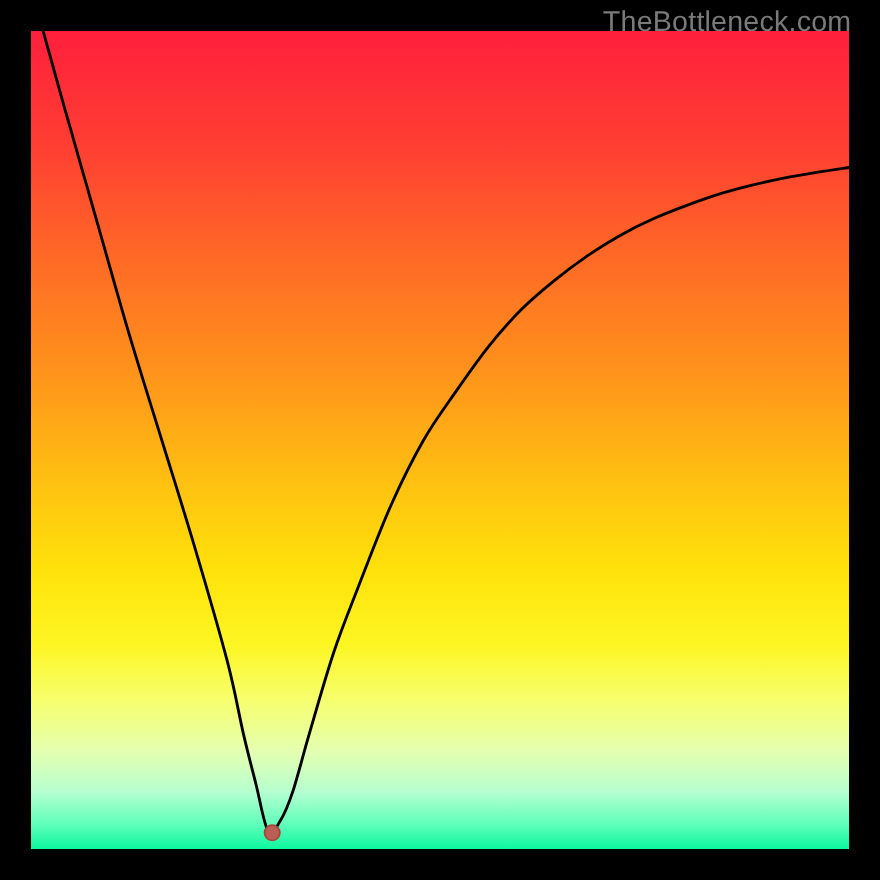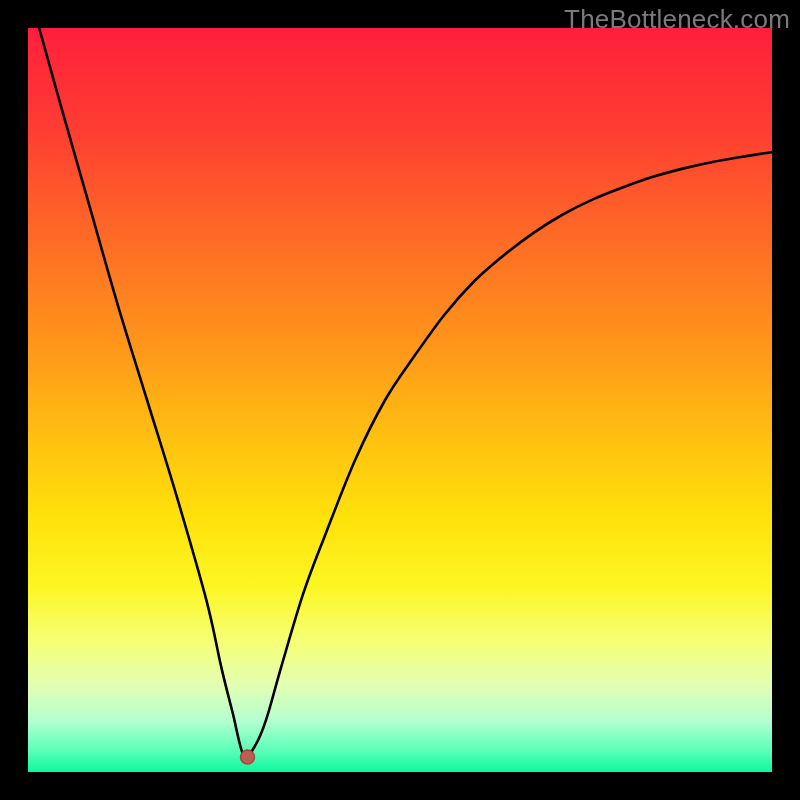--- a/index.html
+++ b/index.html
@@ -6,21 +6,21 @@
   html, body { width: 800px; height: 800px; overflow: hidden; background: #000; }
   .frame {
     position: relative;
     width: 800px;
     height: 800px;
     background: #000;
   }
   .watermark {
     position: absolute;
     top: 4px;
-    right: 10px;
+    right: 26px;
     font-family: Arial, Helvetica, sans-serif;
     font-size: 26px;
     color: #7a7a7a;
     z-index: 3;
     font-weight: 400;
     letter-spacing: 0.2px;
   }
   .plot {
     position: absolute;
     left: 28px;

